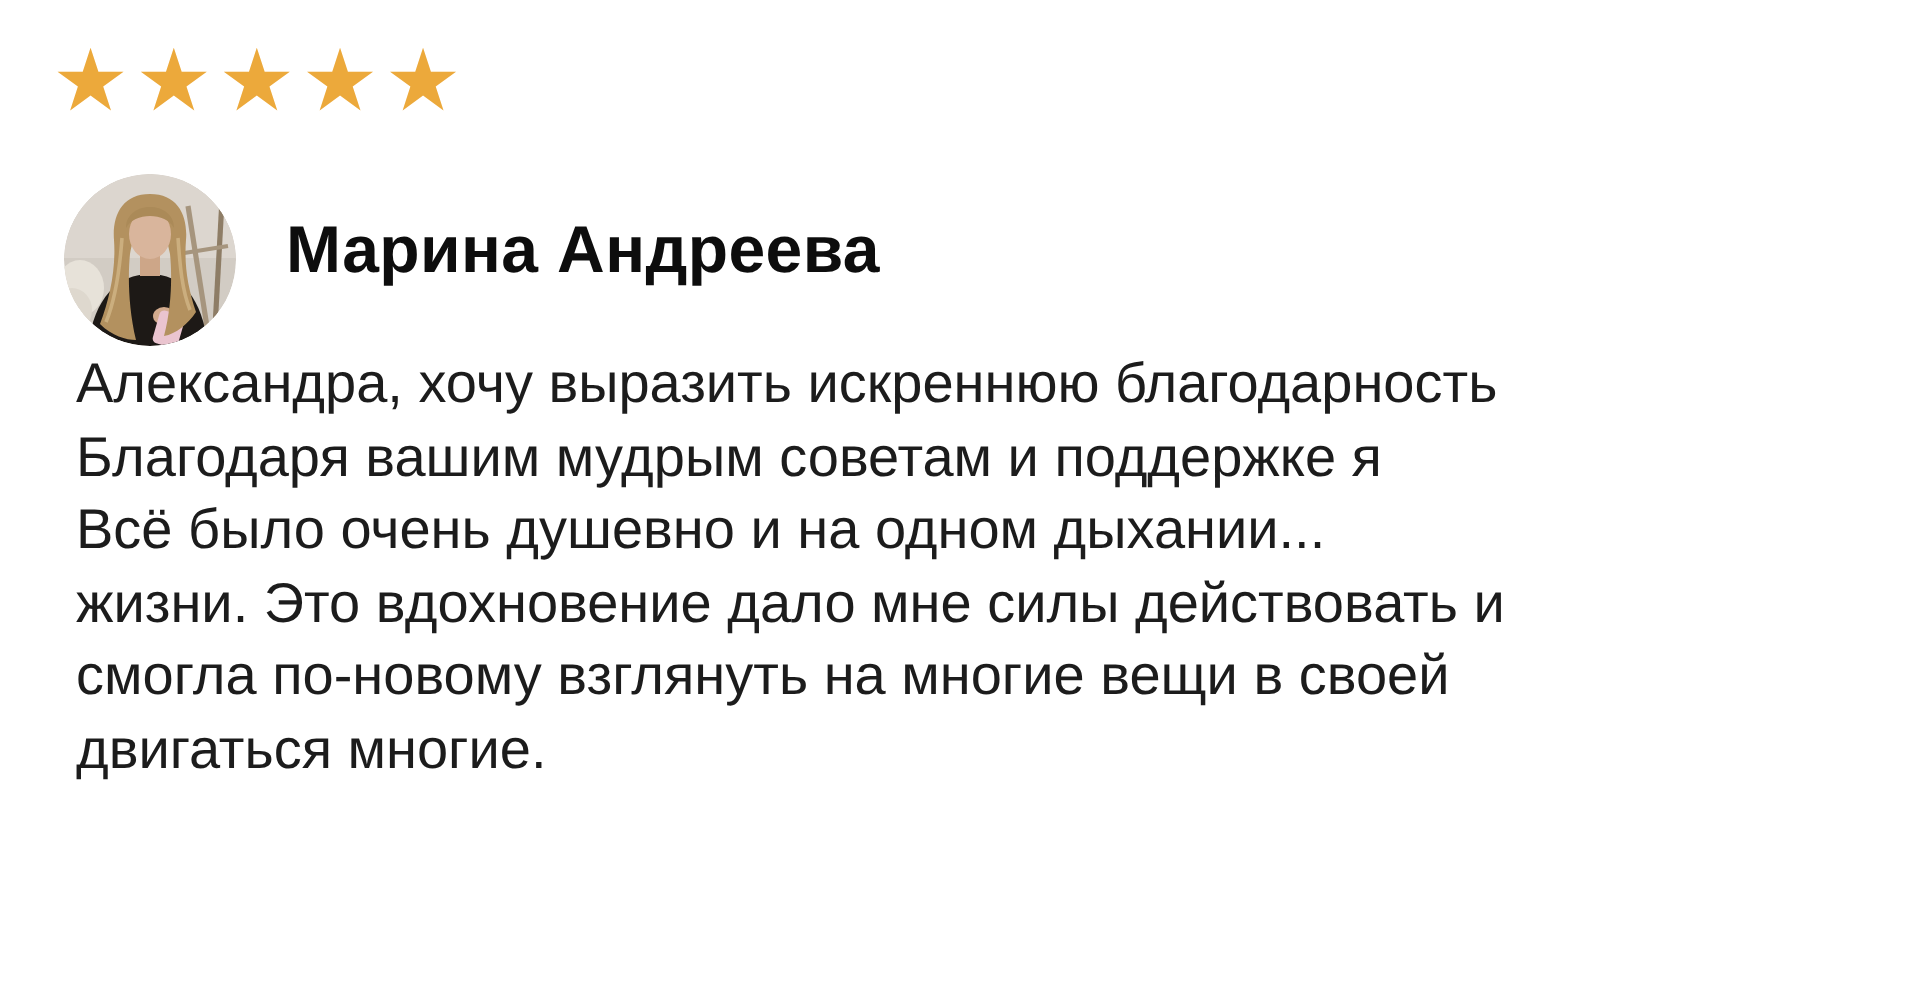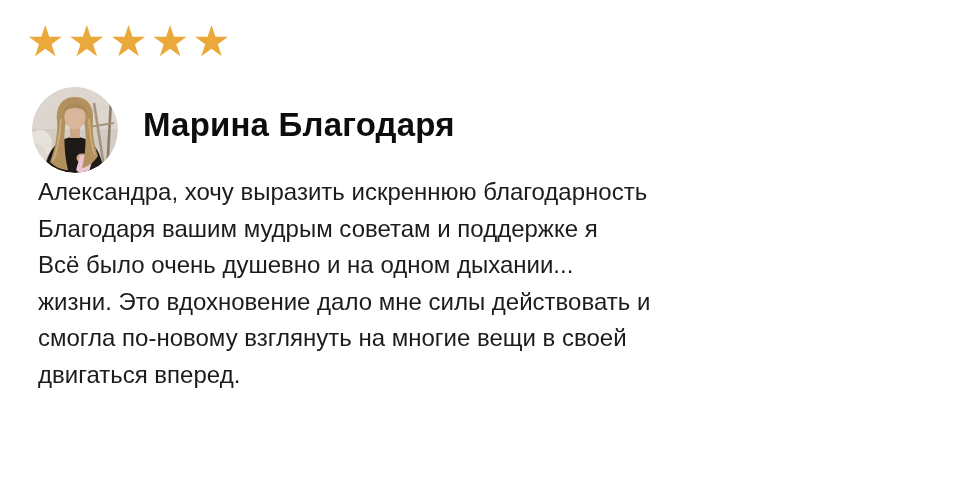--- a/index.html
+++ b/index.html
@@ -43,21 +43,21 @@
     font-size: 33px;
     font-weight: 700;
     color: #0d0d0d;
     letter-spacing: 0.2px;
   }
   .review-text {
     position: absolute;
     left: 38px;
     top: 174px;
     width: 880px;
-    font-size: 24px;
+    font-size: 28px;
     line-height: 36.5px;
     color: #1c1c1c;
   }
   .review-line { display: block; white-space: nowrap; }
 </style>
 </head>
 <body>
 
 <div class="card">
 
@@ -96,24 +96,24 @@
 
         <path d="M38 38 h10 v13 h-10 z" fill="#cda688"></path>
 
         <ellipse cx="43" cy="30" rx="10.5" ry="12.5" fill="#d9b59c"></ellipse>
 
         <path d="M31 27 C31 13 55 13 55 27 C51 19 35 19 31 27 Z" fill="#ab8a58"></path>
       </g>
     </svg>
   </div>
 
-  <div class="reviewer-name">Марина Благодаря</div>
+  <div class="reviewer-name">Марина Андреева</div>
 
   <div class="review-text">
     <span class="review-line">Александра, хочу выразить искреннюю благодарность</span>
     <span class="review-line">Благодаря вашим мудрым советам и поддержке я</span>
     <span class="review-line">Всё было очень душевно и на одном дыхании...</span>
     <span class="review-line">жизни. Это вдохновение дало мне силы действовать и</span>
     <span class="review-line">смогла по-новому взглянуть на многие вещи в своей</span>
-    <span class="review-line">двигаться вперед.</span>
+    <span class="review-line">двигаться многие.</span>
   </div>
 
 </div>
 
 </body></html>

